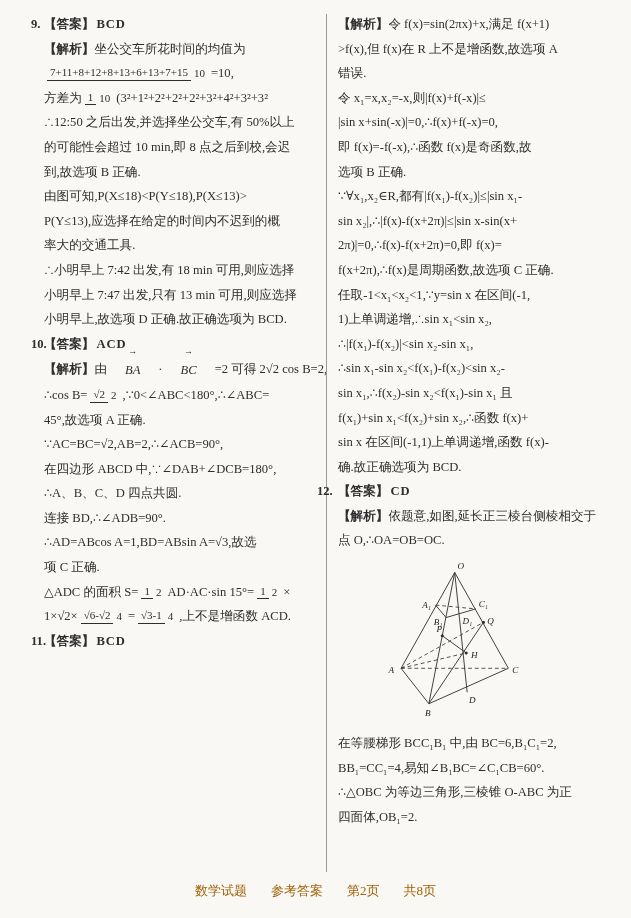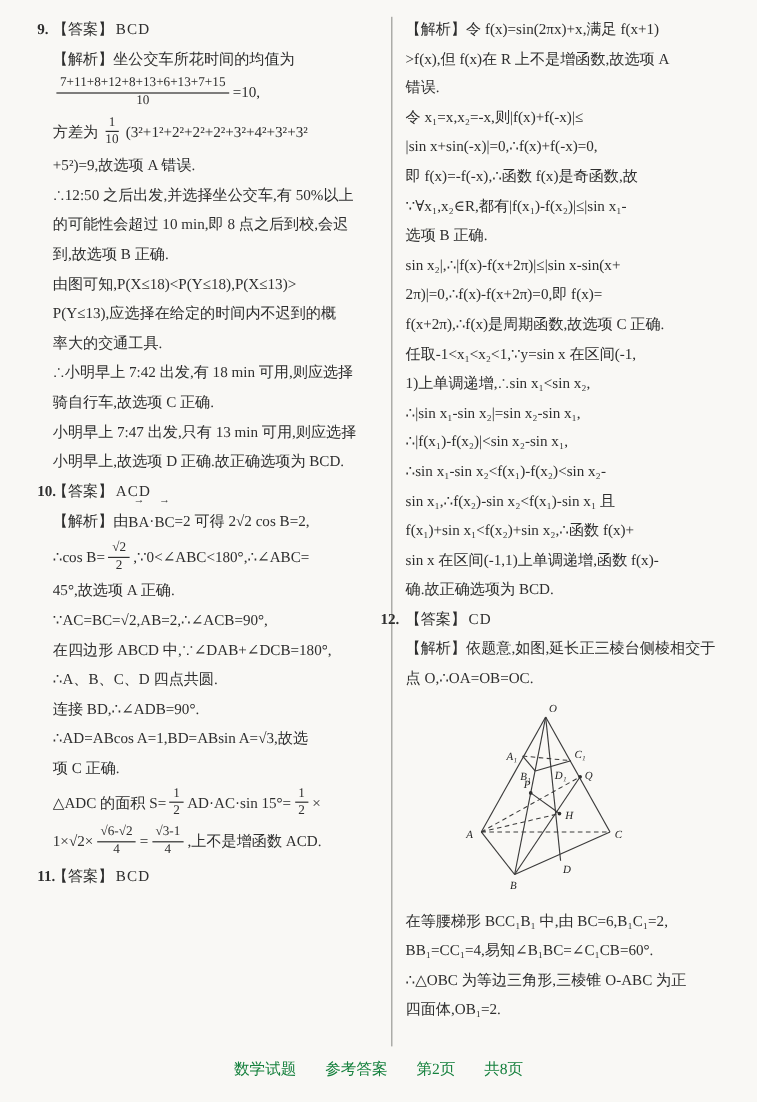--- a/index.html
+++ b/index.html
@@ -14,34 +14,34 @@
   .page{position:absolute;inset:0;background:#f9f8f5;}
   .col{position:absolute;top:12px;font-size:12.6px;}
   .col-left{left:30px;width:294px;}
   .col-right{left:338px;width:284px;}
   .divider{position:absolute;left:326px;top:14px;height:858px;width:1px;background:#9a9a96;}
   .line{min-height:24.6px;line-height:24.6px;margin-left:14px;white-space:nowrap;display:flex;align-items:center;}
   .col-right .line{margin-left:0;}
   .line.head{position:relative;font-weight:bold;}
   .qnum{position:absolute;left:-13px;font-weight:bold;}
   .col-right .qnum{left:-21px;}
-  .lab{font-weight:normal;font-family:"Liberation Sans","DejaVu Sans",sans-serif;}
-  .ans{font-weight:normal;letter-spacing:1px;margin-left:2px;font-family:"Liberation Serif",serif;}
-  .frac{display:inline-flex;flex-direction:column;align-items:center;vertical-align:middle;font-size:11px;line-height:1.25;margin:2px 3px;}
+  .lab{font-weight:bold;font-family:"Liberation Sans","DejaVu Sans",sans-serif;}
+  .ans{font-weight:bold;letter-spacing:1px;margin-left:2px;font-family:"Liberation Serif",serif;}
+  .frac{display:inline-flex;flex-direction:row;align-items:flex-end;vertical-align:middle;font-size:11px;line-height:1.25;margin:2px 3px;}
   .frac .fn{border-bottom:1px solid #2e2e2e;padding:0 3px;}
   .frac .fd{padding:0 3px;}
-  .vec{position:relative;margin:0 0;padding-top:2px;}
+  .vec{position:relative;font-style:italic;margin:0 18px;padding-top:2px;}
   .vec::after{content:"\2192";position:absolute;left:0;top:-9px;width:100%;text-align:center;font-size:9px;line-height:9px;}
   .figure-wrap{margin:4px 0 4px 42px;height:170px;}
   .figure-wrap svg{display:block;}
   .fig-label{font-style:italic;font-size:9.5px;fill:#222;font-family:"Liberation Serif",serif;}
   .footer{
     position:absolute;left:0;right:0;bottom:18px;
     display:flex;justify-content:center;gap:24px;
-    font-size:13px;color:#15803d;
+    font-size:13px;color:#a16207;
   }
 </style>
 </head>
 <body>
 
 <div class="page">
 
   <div class="col col-left">
       <div class="line head">
         <span class="qnum">9.</span>
@@ -61,45 +61,39 @@
       </div>
       <div class="line">
         <span>方差为</span>
         <span class="frac">
           <span class="fn">1</span>
           <span class="fd">10</span>
         </span>
         <span>(3²+1²+2²+2²+2²+3²+4²+3²+3²</span>
       </div>
       <div class="line">
-        <span>+5²)=9,故选项 A 错误.</span>
-      </div>
-      <div class="line">
         <span>∴12:50 之后出发,并选择坐公交车,有 50%以上</span>
       </div>
       <div class="line">
         <span>的可能性会超过 10 min,即 8 点之后到校,会迟</span>
       </div>
       <div class="line">
         <span>到,故选项 B 正确.</span>
       </div>
       <div class="line">
         <span>由图可知,P(X≤18)&lt;P(Y≤18),P(X≤13)&gt;</span>
       </div>
       <div class="line">
         <span>P(Y≤13),应选择在给定的时间内不迟到的概</span>
       </div>
       <div class="line">
         <span>率大的交通工具.</span>
       </div>
       <div class="line">
         <span>∴小明早上 7:42 出发,有 18 min 可用,则应选择</span>
-      </div>
-      <div class="line">
-        <span>骑自行车,故选项 C 正确.</span>
       </div>
       <div class="line">
         <span>小明早上 7:47 出发,只有 13 min 可用,则应选择</span>
       </div>
       <div class="line">
         <span>小明早上,故选项 D 正确.故正确选项为 BCD.</span>
       </div>
       <div class="line head">
         <span class="qnum">10.</span>
         <span class="lab">【答案】</span>
@@ -192,42 +186,39 @@
         <div class="line">
           <span>令 x₁=x,x₂=-x,则|f(x)+f(-x)|≤</span>
         </div>
         <div class="line">
           <span>|sin x+sin(-x)|=0,∴f(x)+f(-x)=0,</span>
         </div>
         <div class="line">
           <span>即 f(x)=-f(-x),∴函数 f(x)是奇函数,故</span>
         </div>
         <div class="line">
+          <span>选项 B 正确.</span>
+        </div>
+        <div class="line">
           <span>∵∀x₁,x₂∈R,都有|f(x₁)-f(x₂)|≤|sin x₁-</span>
         </div>
         <div class="line">
-          <span>选项 B 正确.</span>
-        </div>
-        <div class="line">
           <span>sin x₂|,∴|f(x)-f(x+2π)|≤|sin x-sin(x+</span>
         </div>
         <div class="line">
           <span>2π)|=0,∴f(x)-f(x+2π)=0,即 f(x)=</span>
         </div>
         <div class="line">
           <span>f(x+2π),∴f(x)是周期函数,故选项 C 正确.</span>
         </div>
         <div class="line">
           <span>任取-1&lt;x₁&lt;x₂&lt;1,∵y=sin x 在区间(-1,</span>
         </div>
         <div class="line">
           <span>1)上单调递增,∴sin x₁&lt;sin x₂,</span>
-        </div>
-        <div class="line">
-          <span>∴|sin x₁-sin x₂|=sin x₂-sin x₁,</span>
         </div>
         <div class="line">
           <span>∴|f(x₁)-f(x₂)|&lt;sin x₂-sin x₁,</span>
         </div>
         <div class="line">
           <span>∴sin x₁-sin x₂&lt;f(x₁)-f(x₂)&lt;sin x₂-</span>
         </div>
         <div class="line">
           <span>sin x₁,∴f(x₂)-sin x₂&lt;f(x₁)-sin x₁ 且</span>
         </div>

